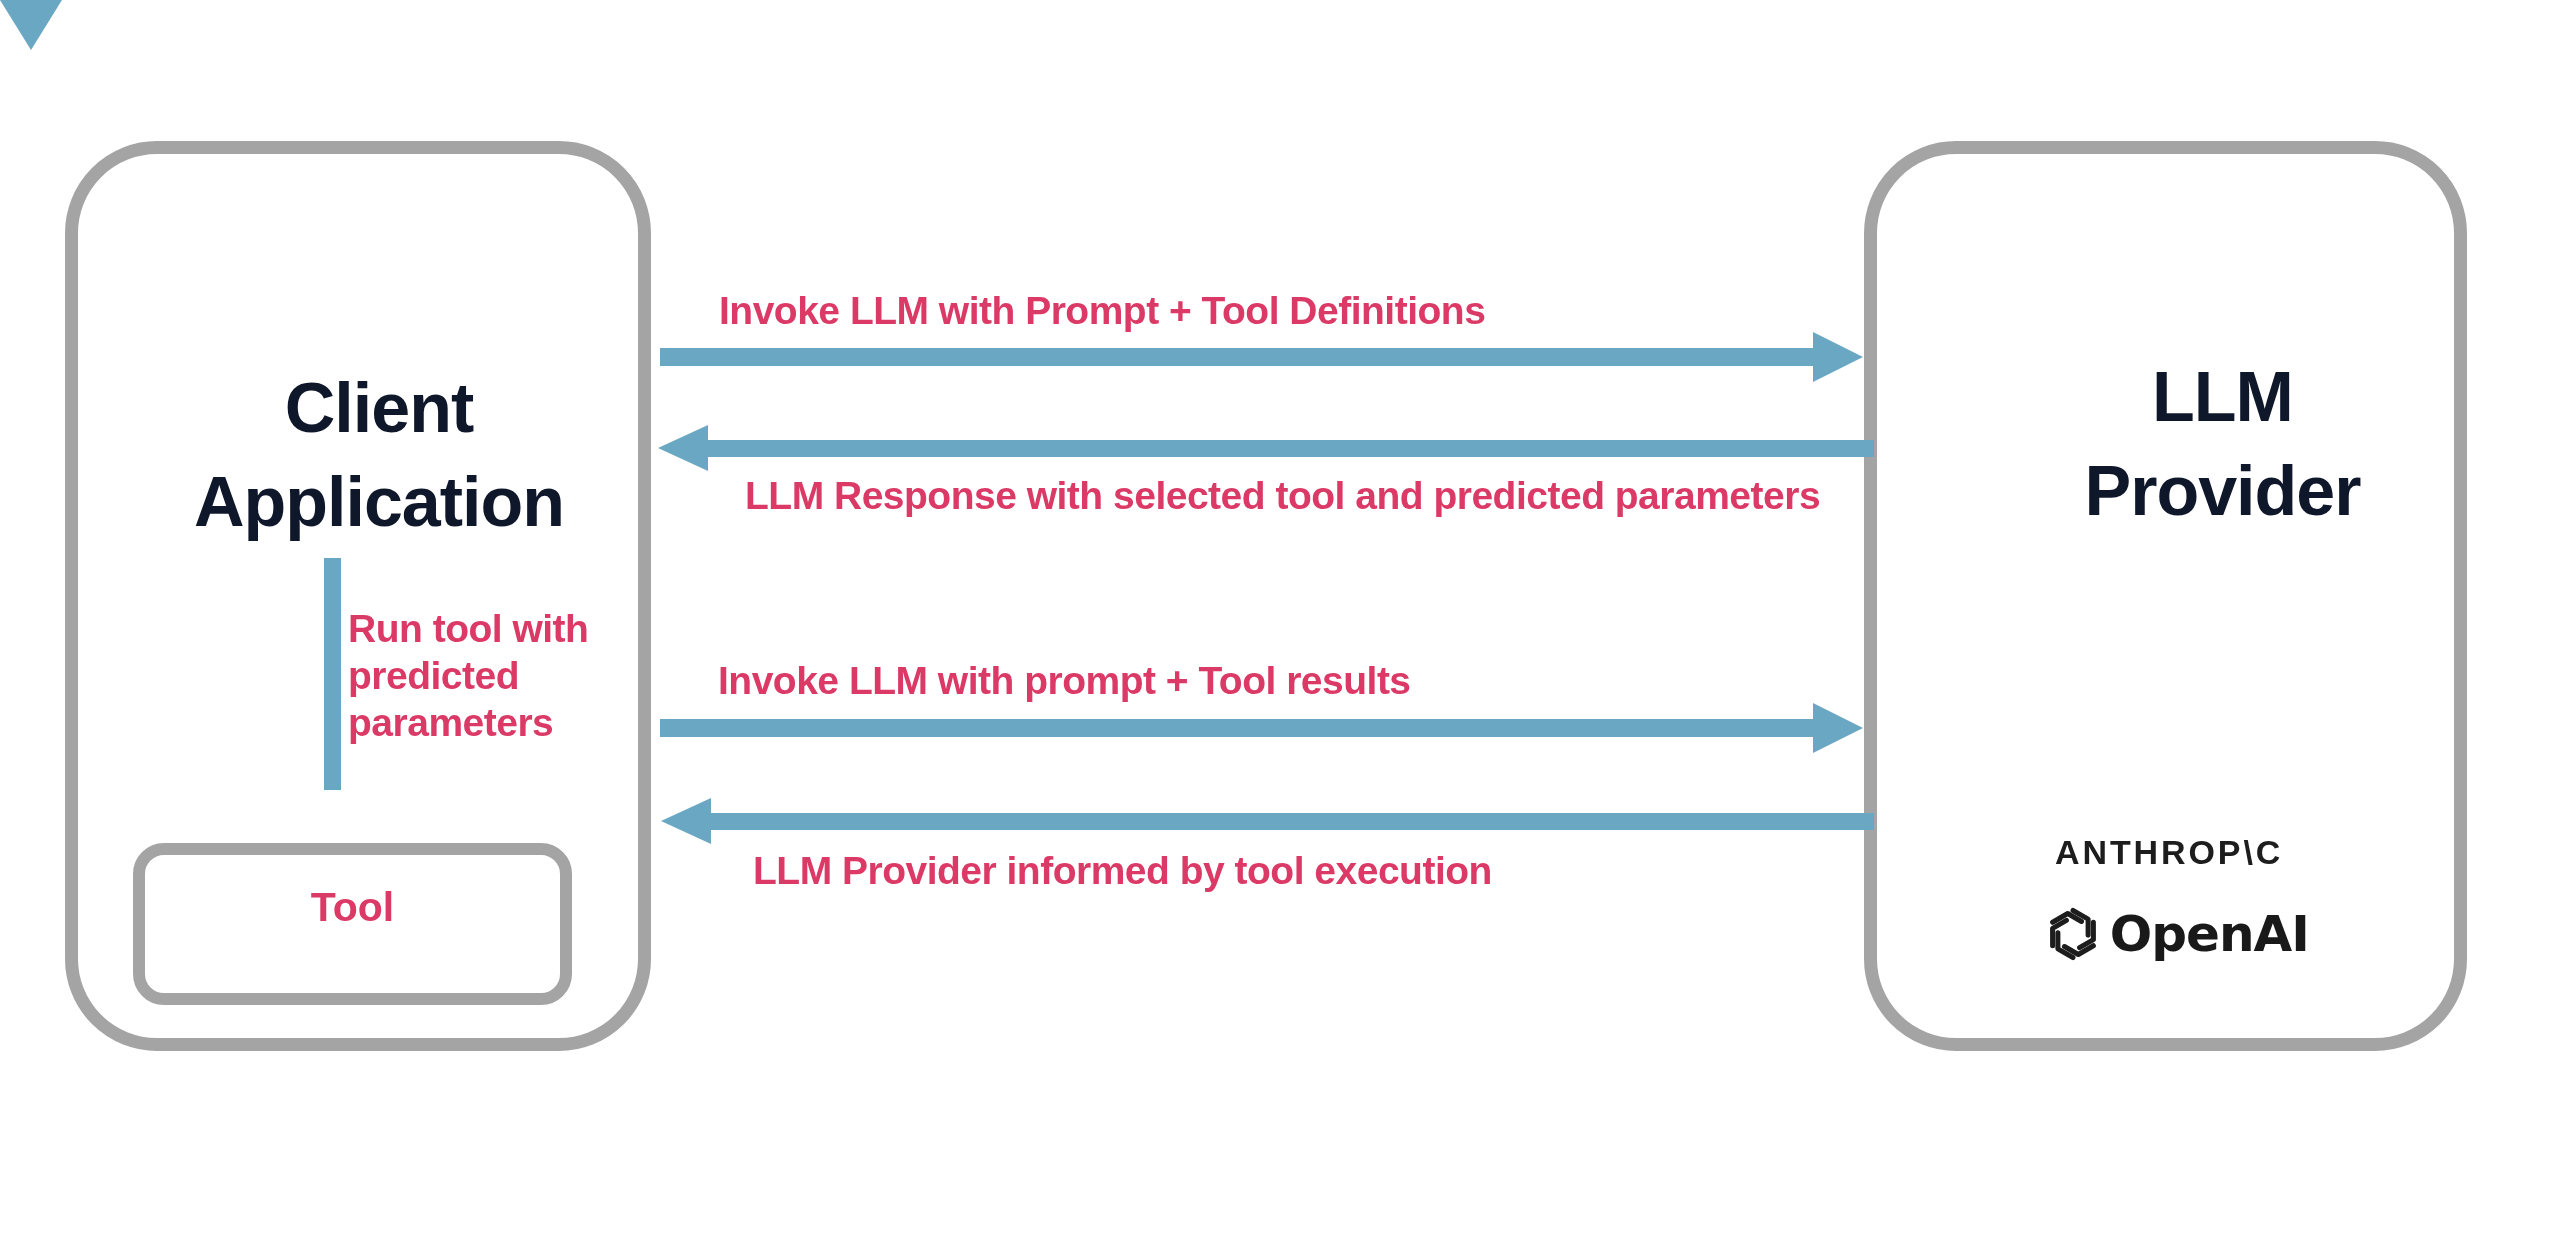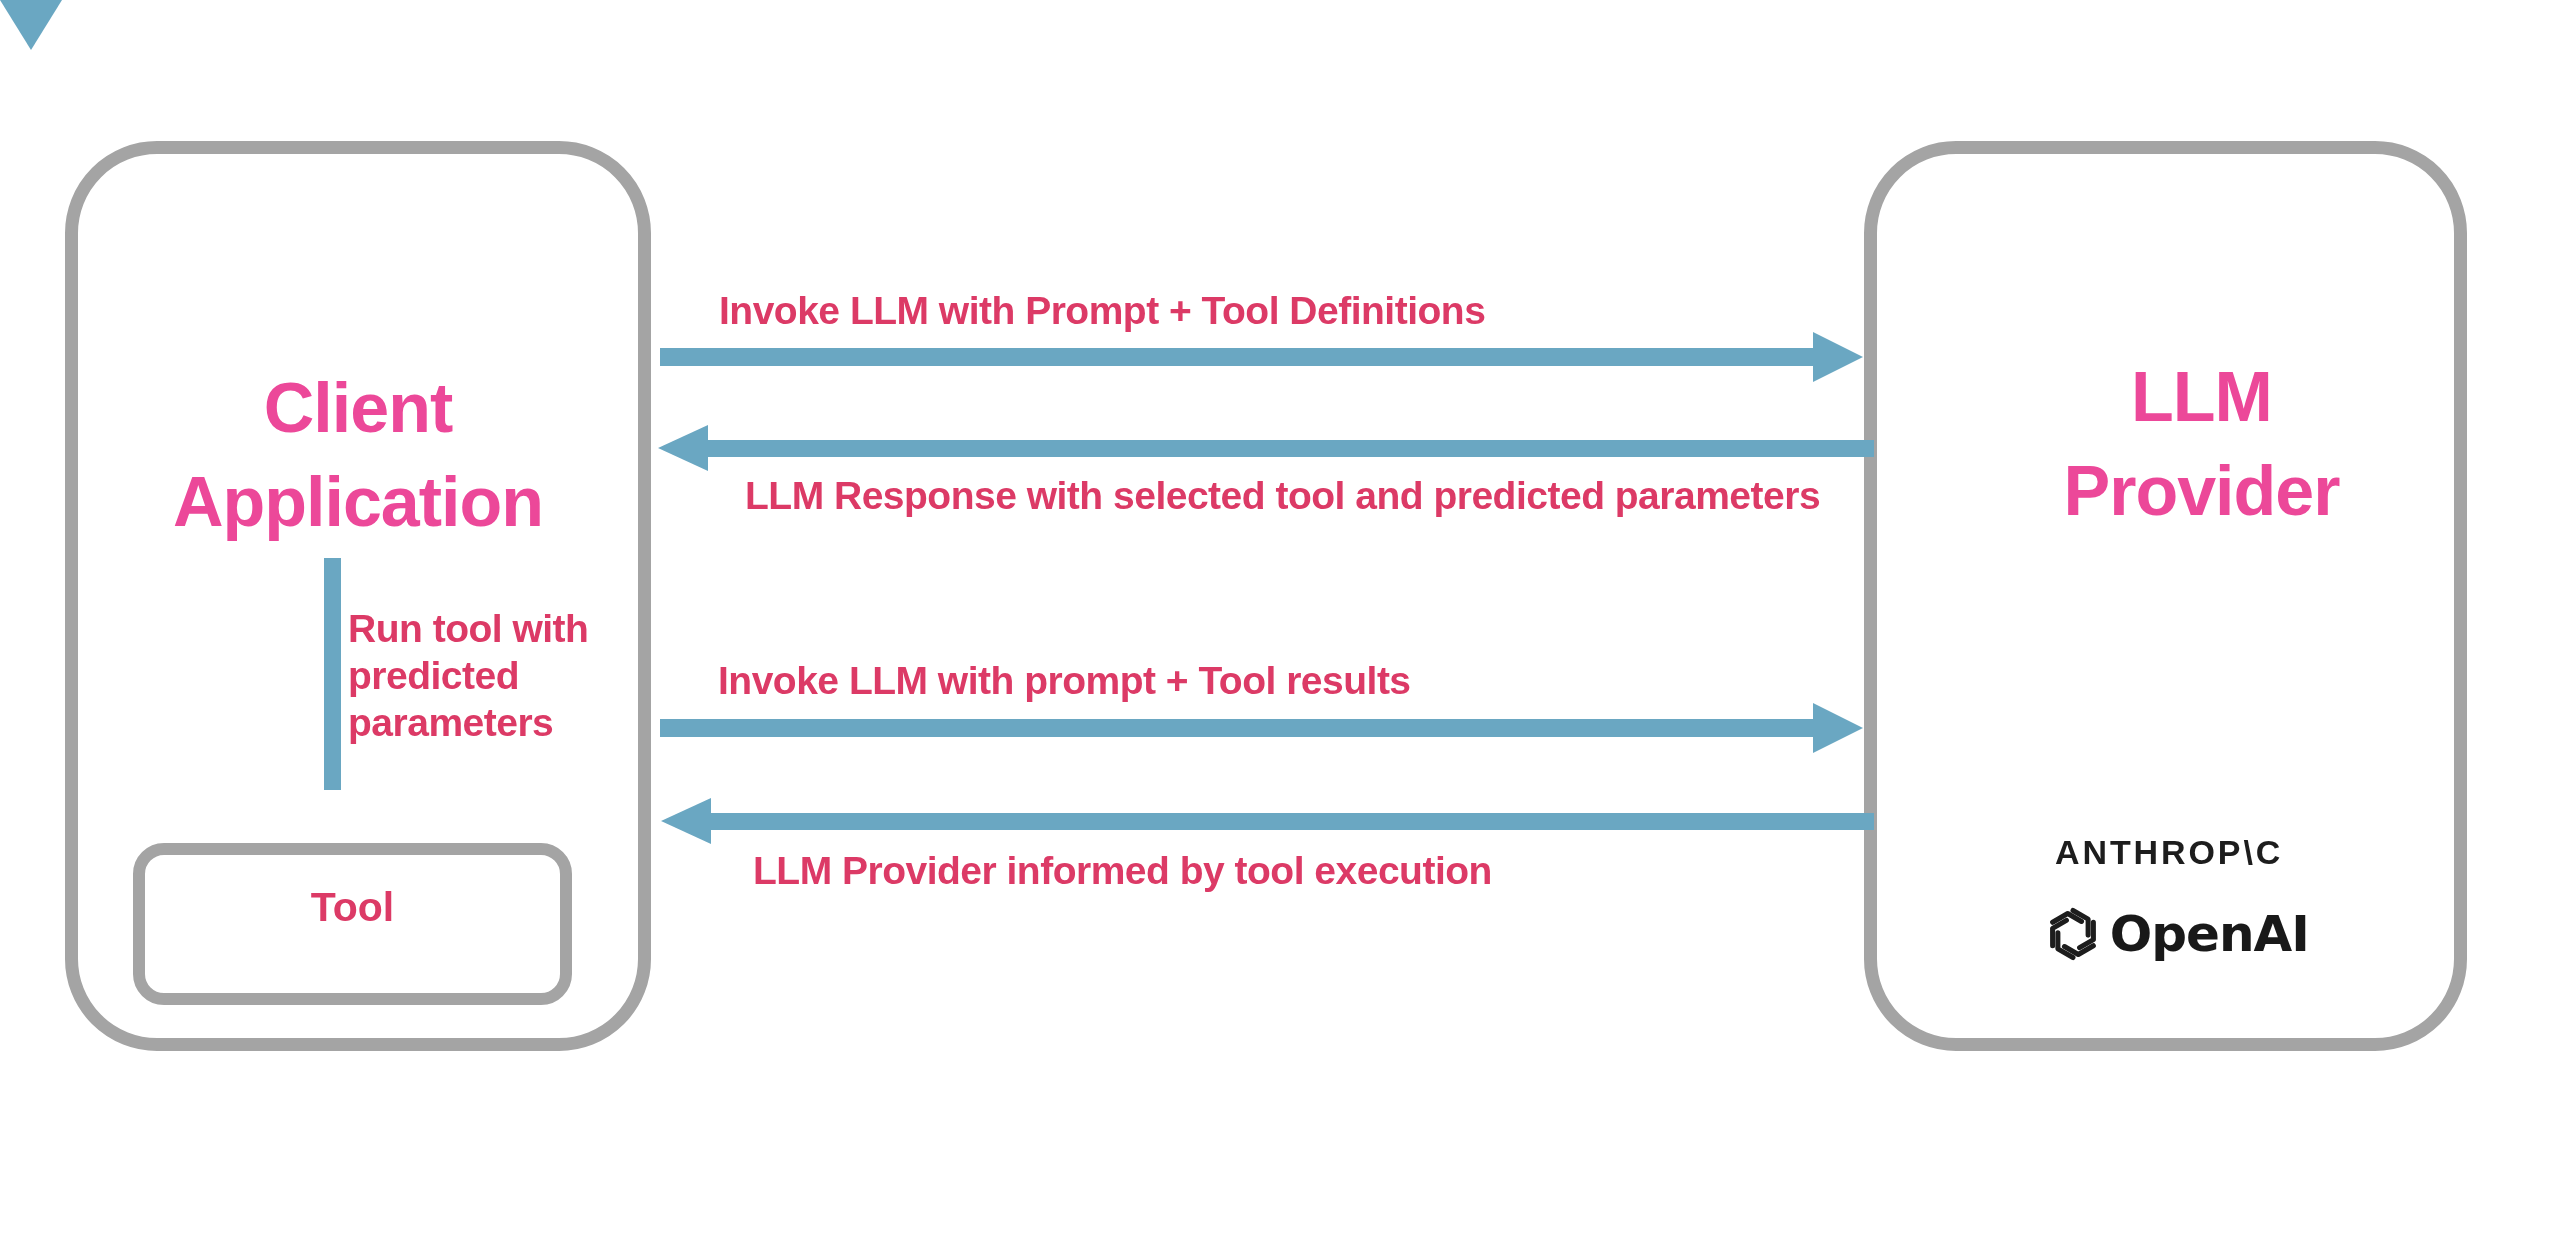--- a/index.html
+++ b/index.html
@@ -21,27 +21,28 @@
   #client-box{left:65px;top:141px;width:586px;height:910px;}
   #provider-box{left:1864px;top:141px;width:603px;height:910px;}
   #tools-box{
     position:absolute;box-sizing:border-box;
     left:133px;top:843px;width:439px;height:162px;
     border:12.6px solid #a4a4a4;border-radius:31px;background:#ffffff;
   }
   
   .box-title{
     position:absolute;
-    color:#ec4899;
+    color:#0f172a;
     font-weight:bold;
     font-size:70px;
     line-height:94px;
     letter-spacing:-1px;
     text-align:center;
     white-space:pre-line;
+    padding-left:21px;
   }
   #client-title{left:65px;width:586px;top:361px;}
   #provider-title{left:1864px;width:675px;top:350px;}
   .note{
     position:absolute;
     color:#dc3a66;
     font-weight:bold;
     font-size:39px;
     line-height:47px;
     letter-spacing:-0.5px;

